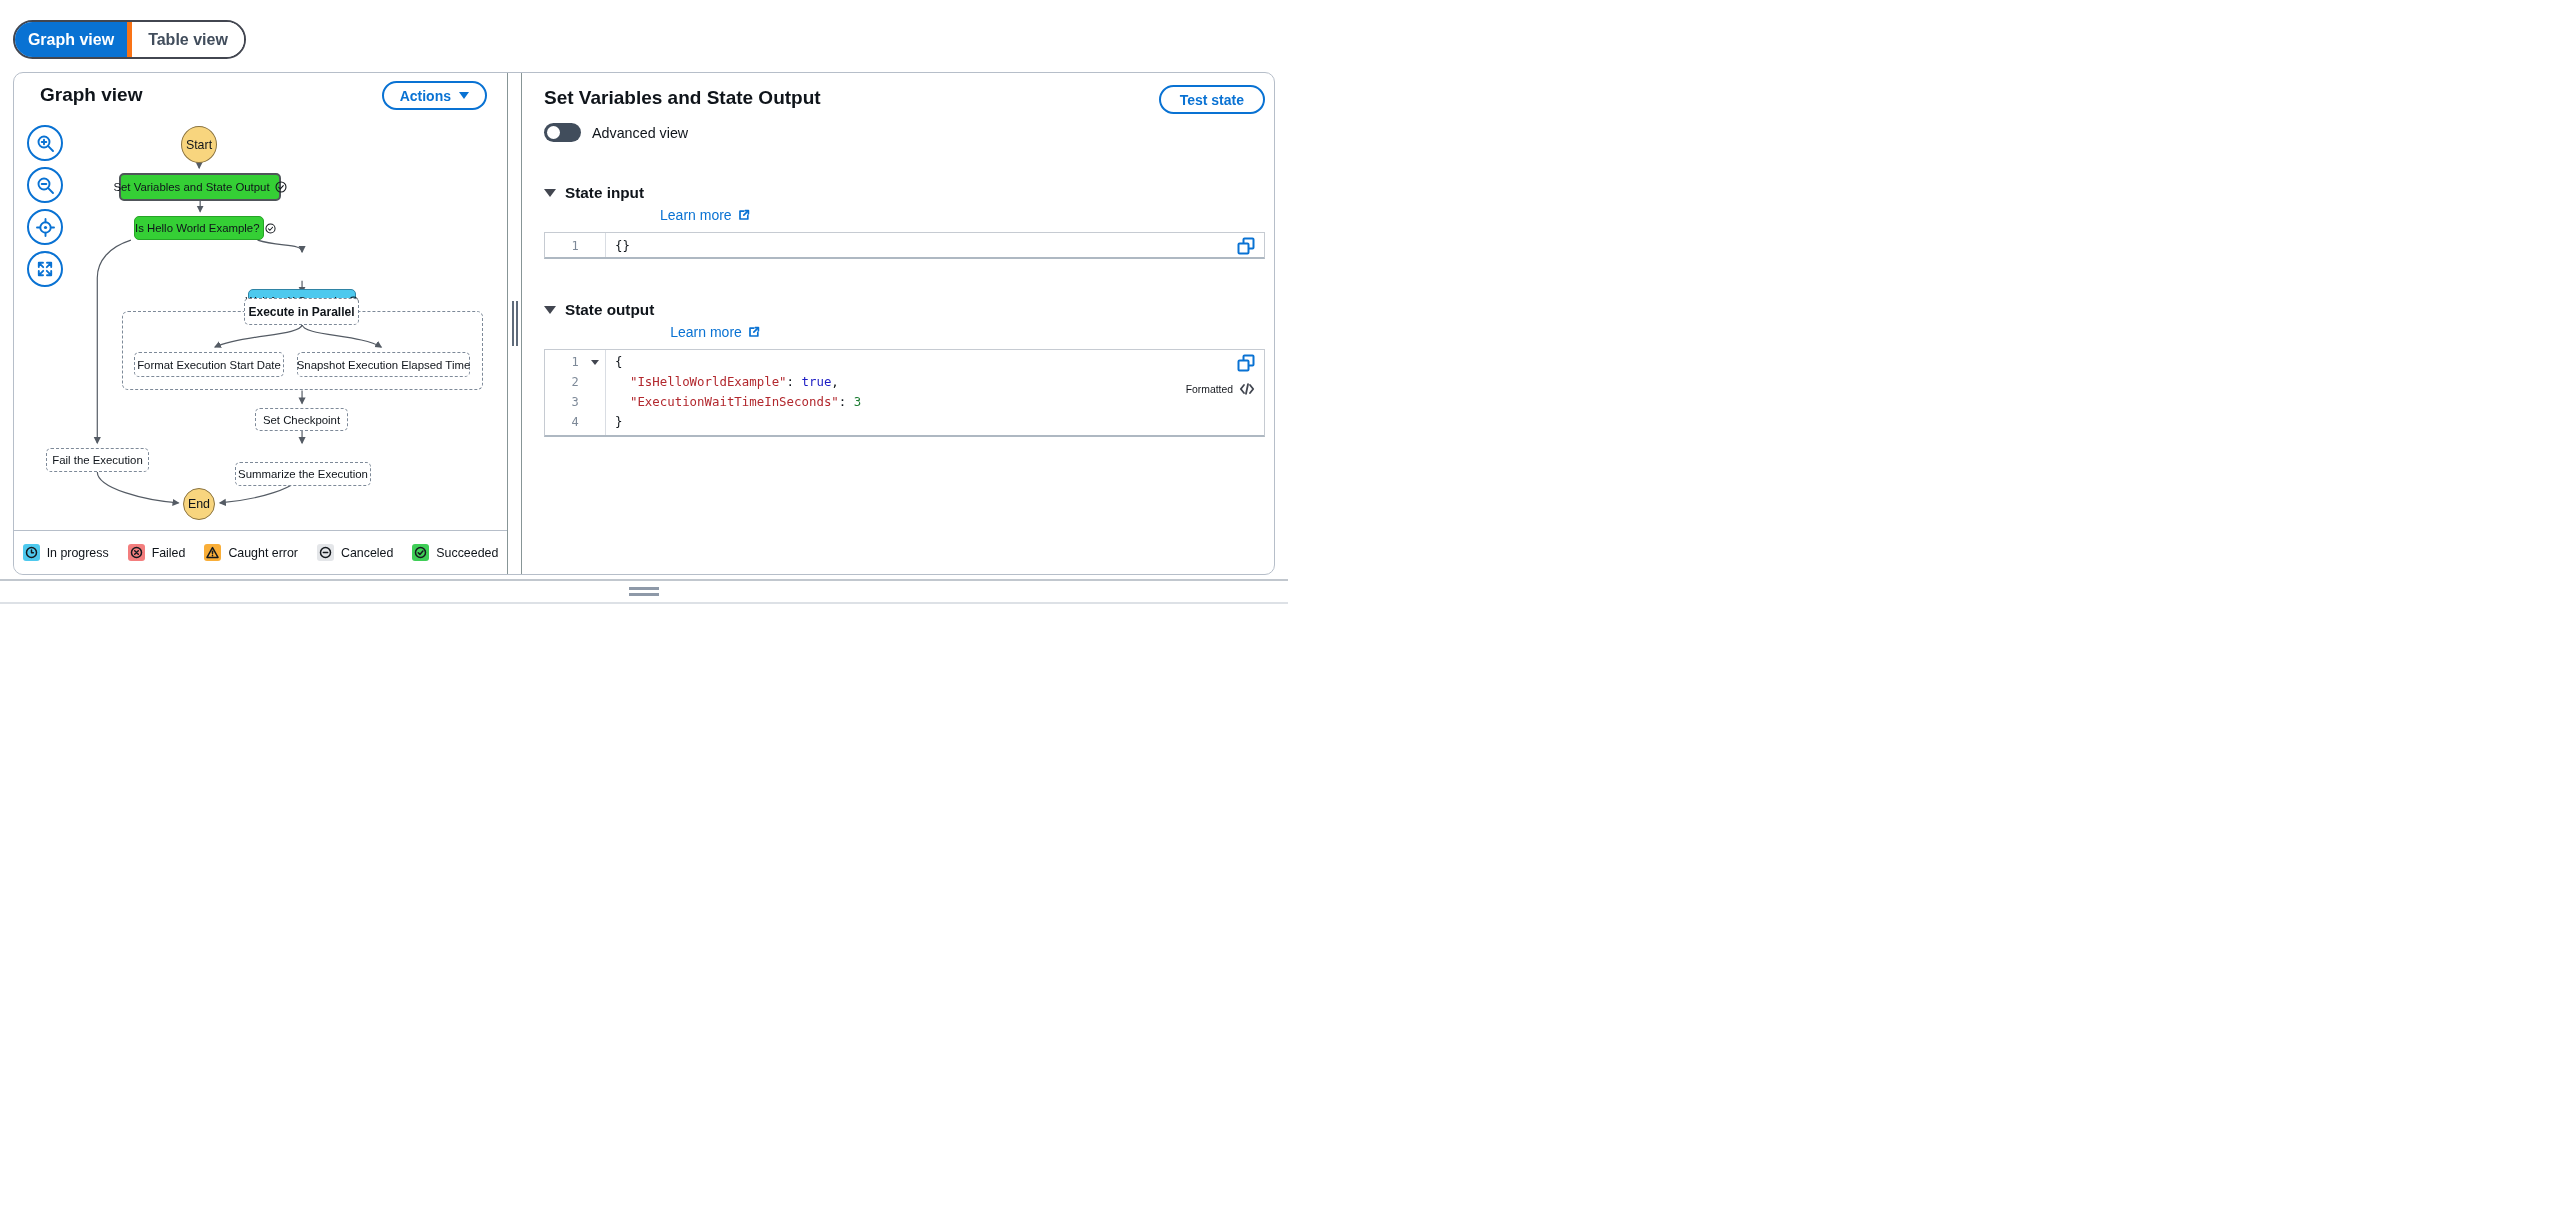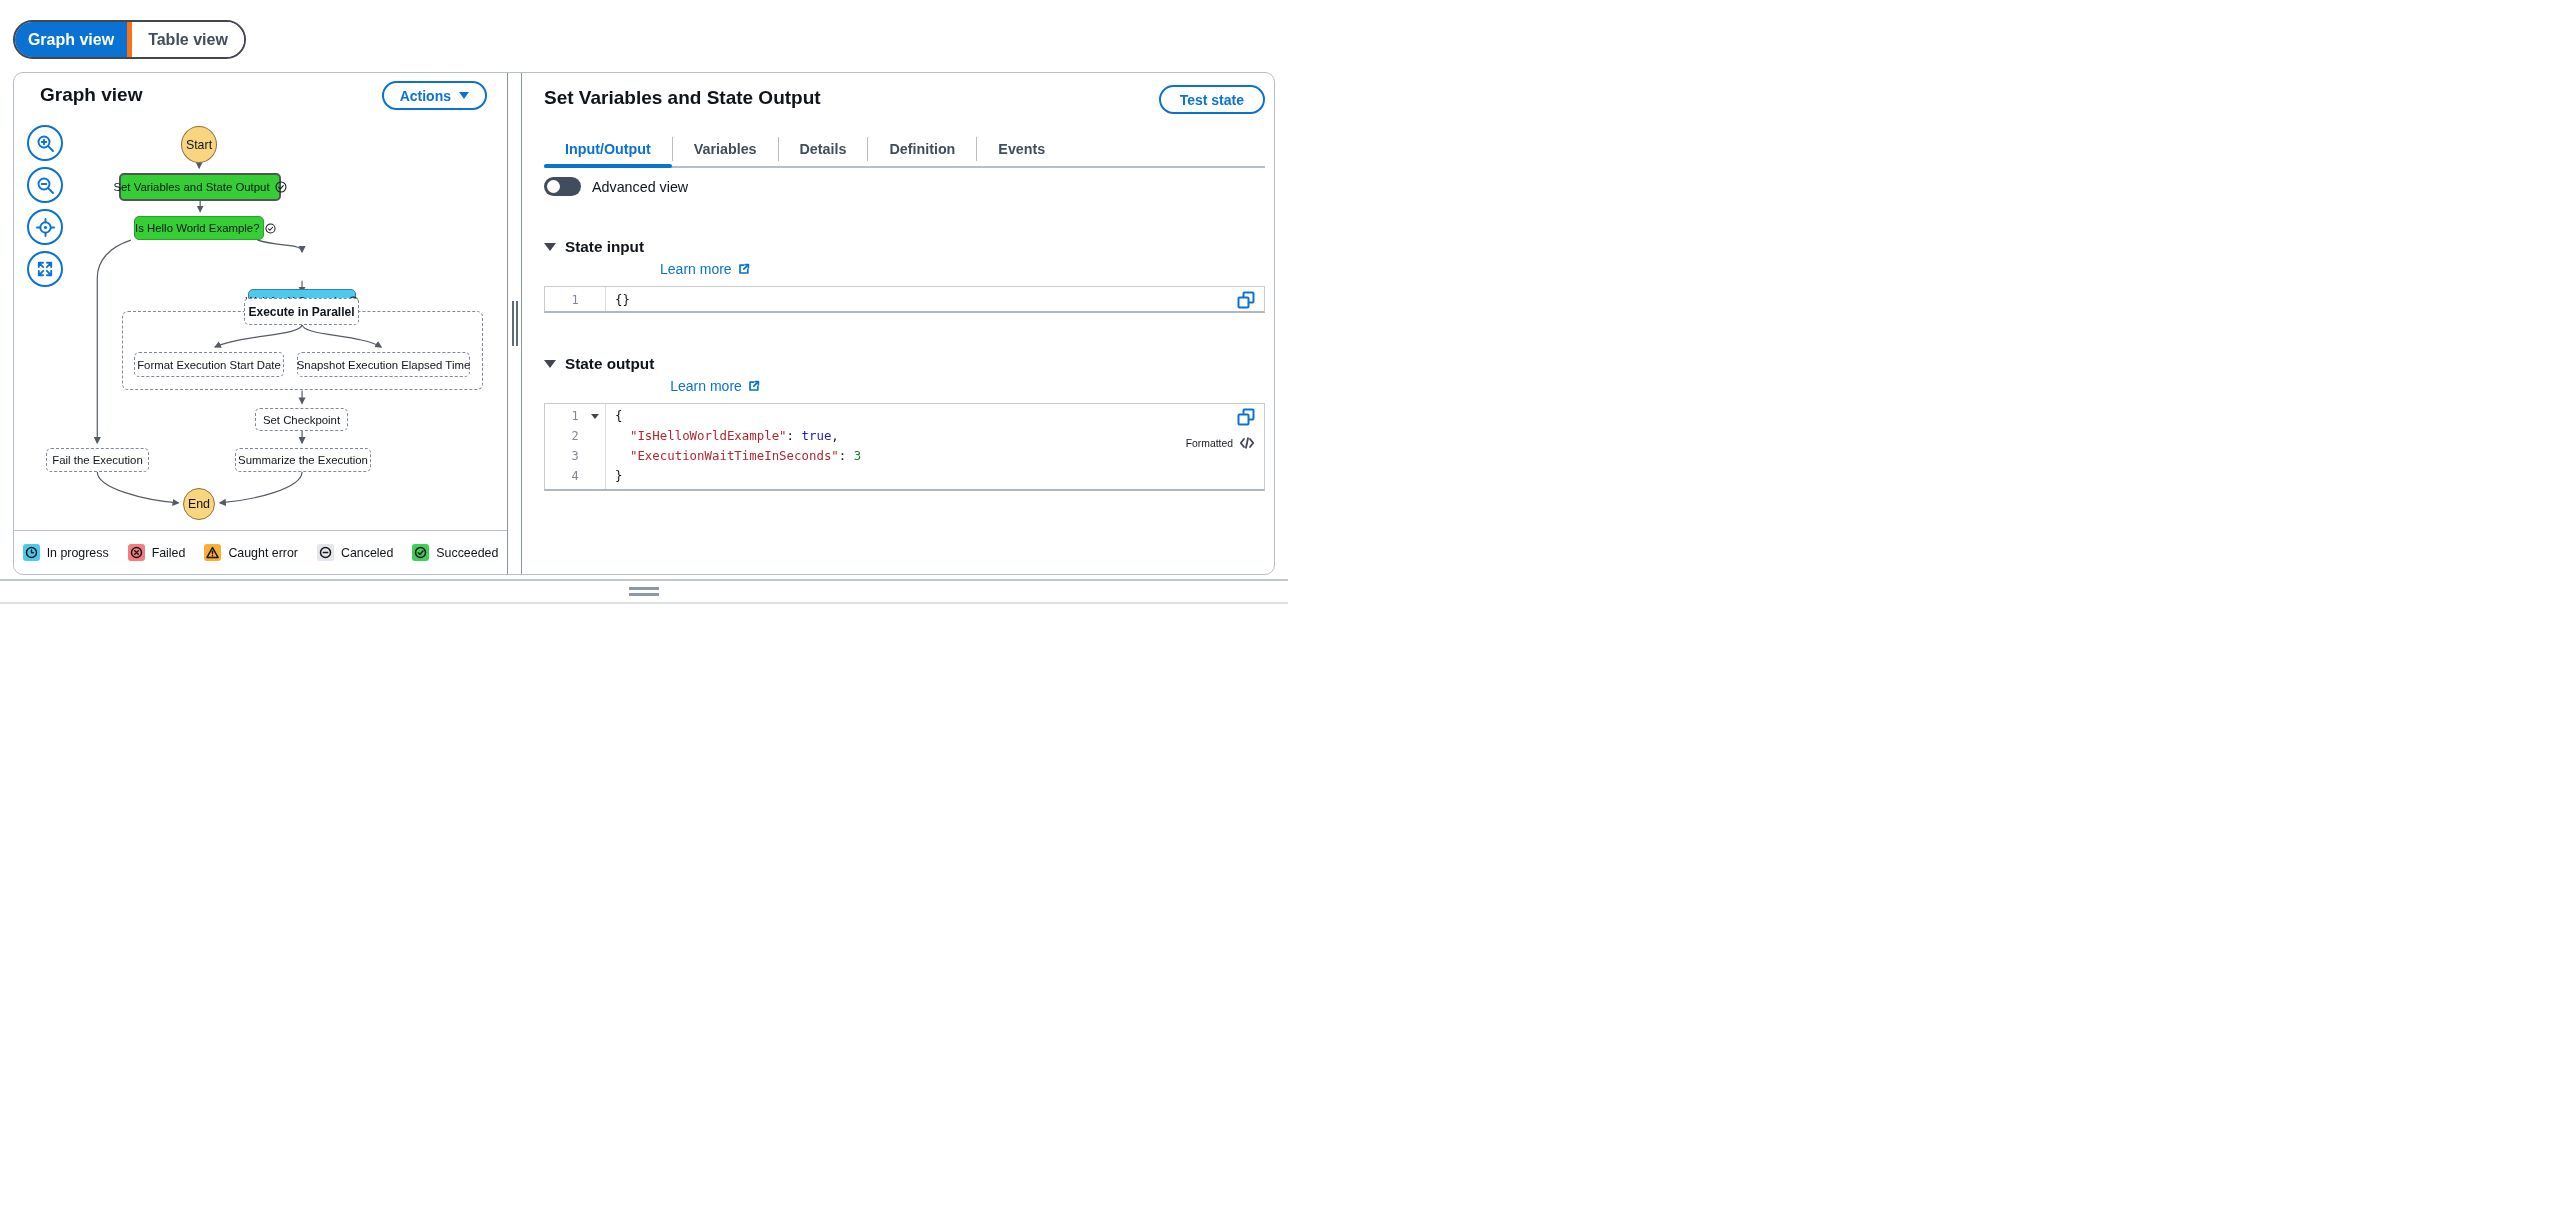--- a/index.html
+++ b/index.html
@@ -245,21 +245,21 @@
         </div>
 
         <div class="gnode n-rect n-dashed" style="left:241px; top:335px; width:93px; height:23px;">
           <span>Set Checkpoint</span>
         </div>
 
         <div class="gnode n-rect n-dashed" style="left:32px; top:375px; width:103px; height:24px;">
           <span>Fail the Execution</span>
         </div>
 
-        <div class="gnode n-rect n-dashed" style="left:221px; top:375px; width:136px; height:24px;">
+        <div class="gnode n-rect n-dashed" style="left:221px; top:389px; width:136px; height:24px;">
           <span>Summarize the Execution</span>
         </div>
 
         <div class="gnode n-circle" style="left:169px; top:415px; width:32px; height:32px;">
           <span>End</span>
         </div>
       </div>
 
       <div class="legend">
         <div class="legend-item">
@@ -315,31 +315,20 @@
         <span></span>
         <span></span>
       </div>
 
     <div class="right-panel">
       <div class="rp-header">
         <div class="rp-title">Set Variables and State Output</div>
         <button class="test-state-btn">Test state</button>
       </div>
 
-      <div class="tabs">
-        <div class="tab active">Input/Output</div>
-        <div class="tab-sep"></div>
-        <div class="tab">Variables</div>
-        <div class="tab-sep"></div>
-        <div class="tab">Details</div>
-        <div class="tab-sep"></div>
-        <div class="tab">Definition</div>
-        <div class="tab-sep"></div>
-        <div class="tab">Events</div>
-      </div>
 
       <div class="toggle-row">
         <div class="toggle">
             <div class="knob"></div>
           </div>
         <span class="toggle-label">Advanced view</span>
       </div>
 
       <div class="section-header">
         <span class="sec-caret"></span>

